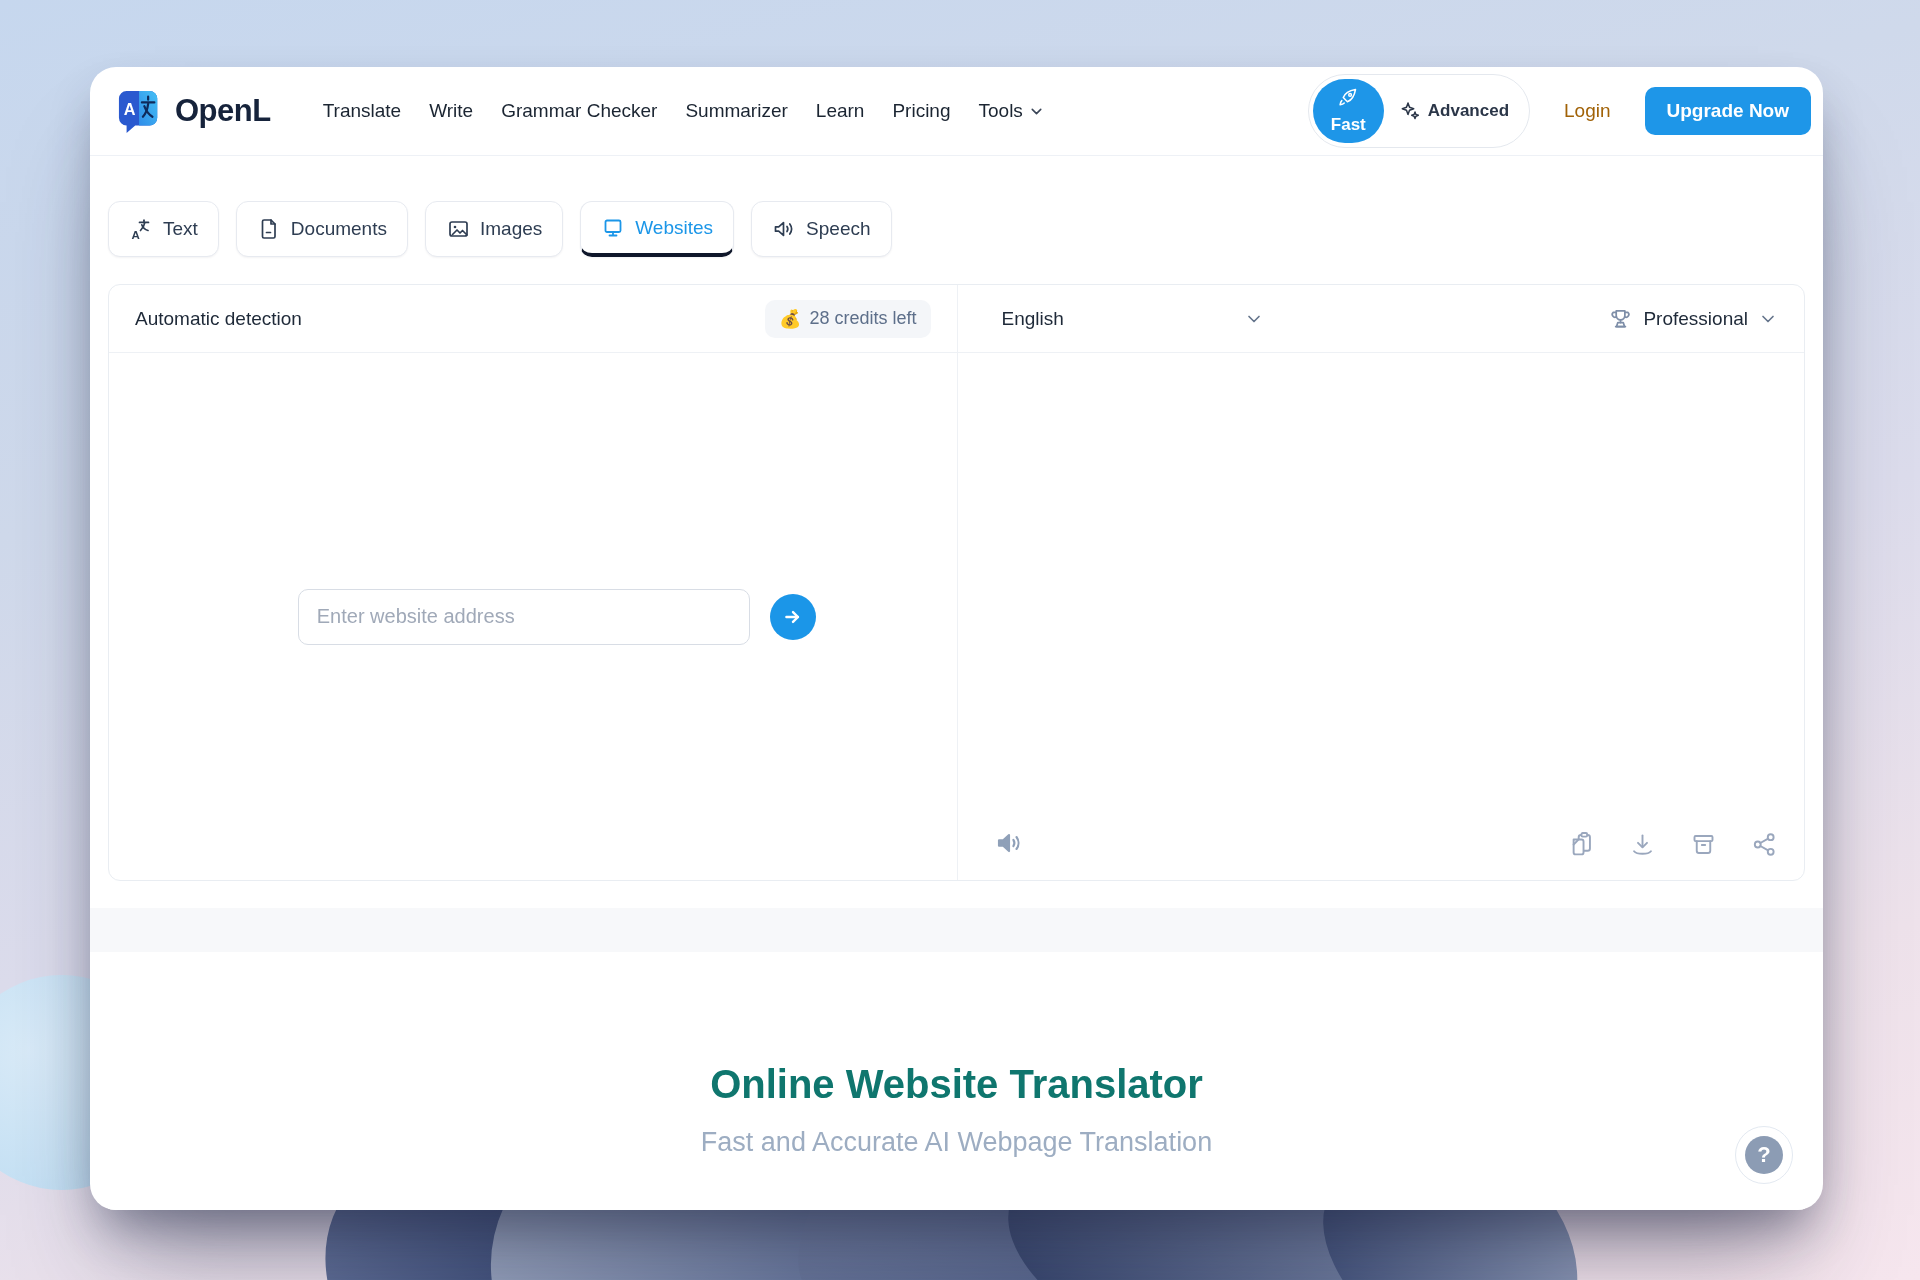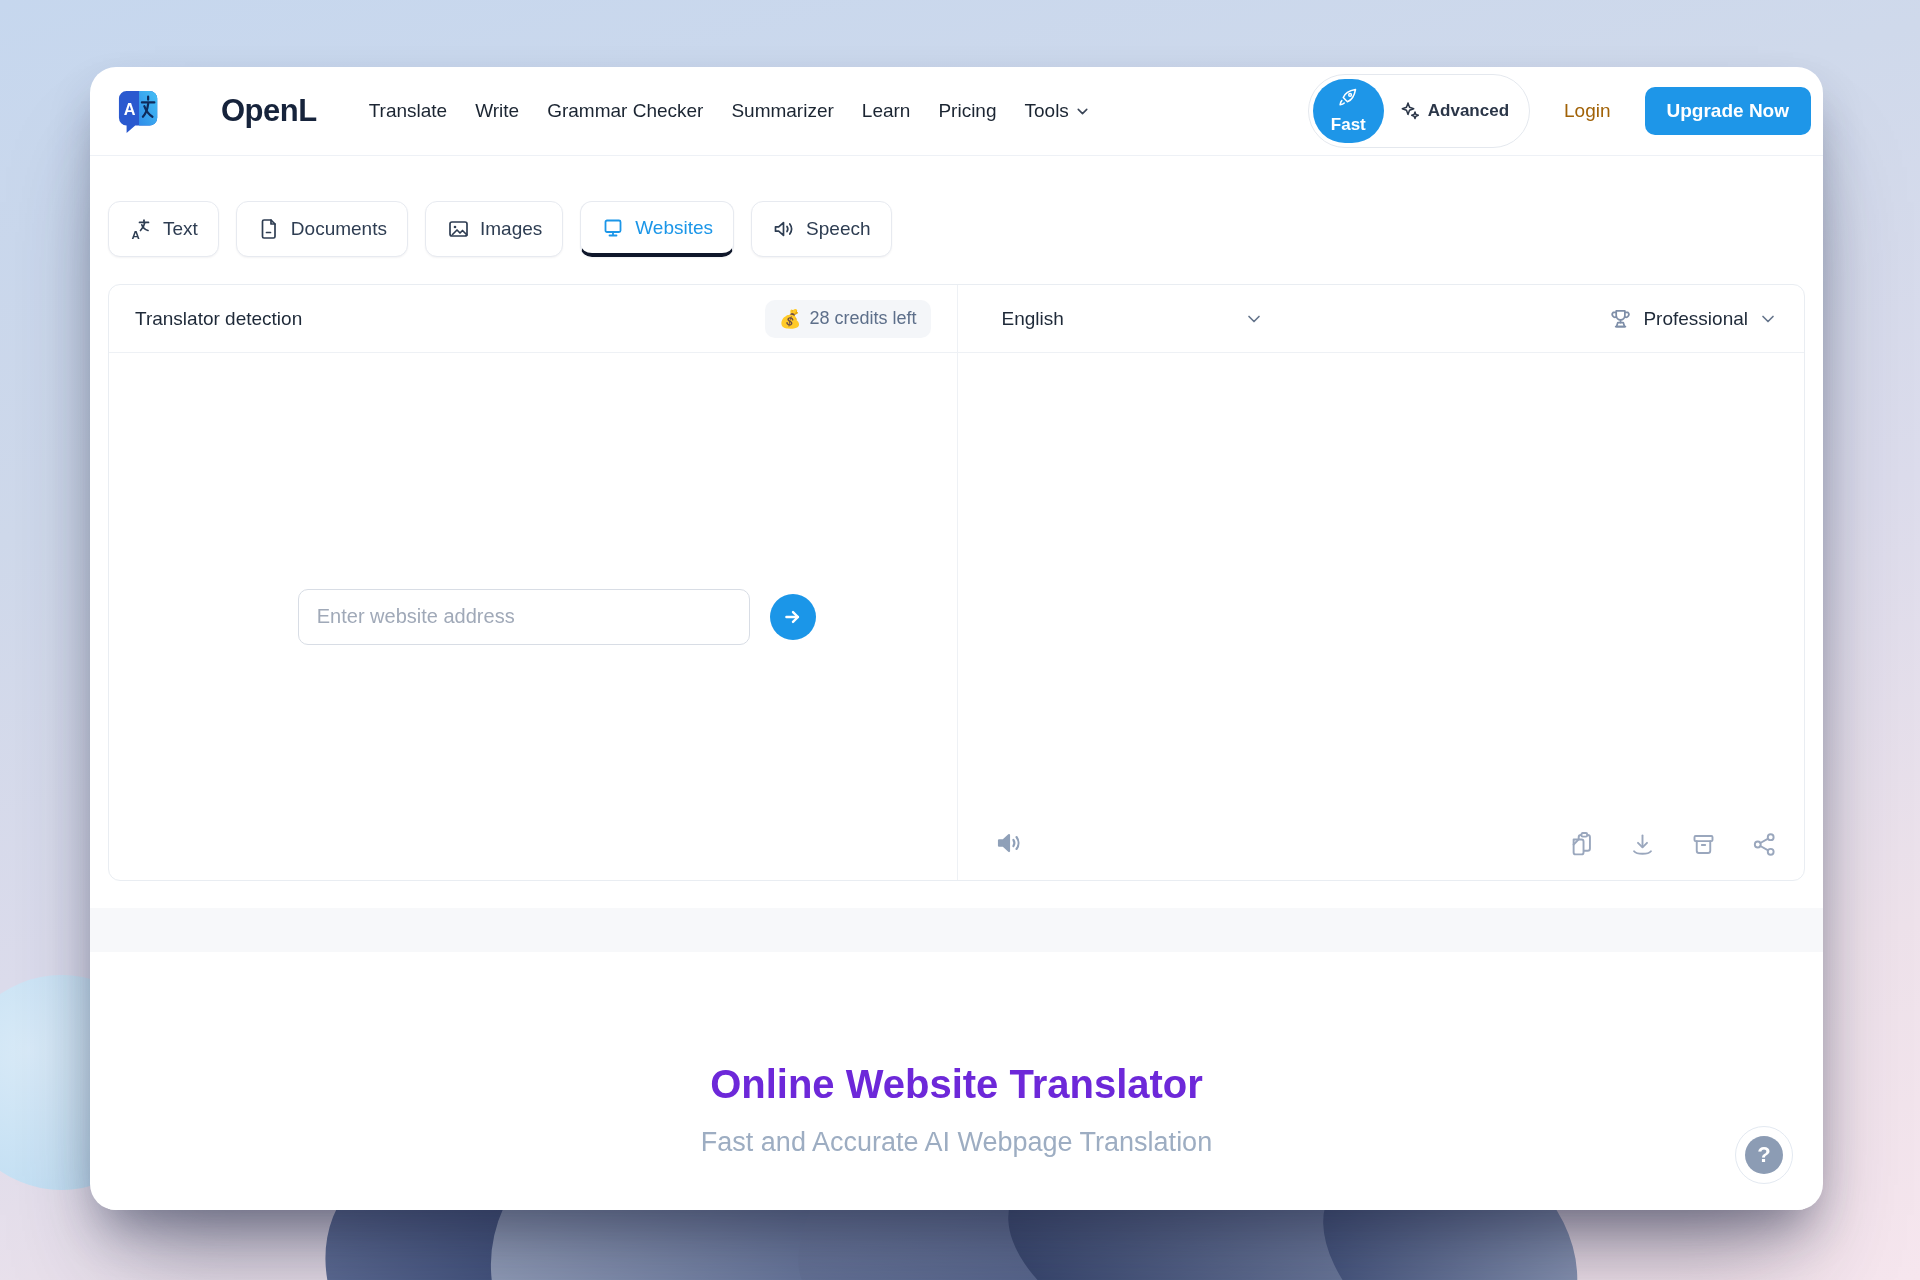--- a/index.html
+++ b/index.html
@@ -18,21 +18,21 @@
   .p5{left:1040px;width:270px;height:210px;background:linear-gradient(220deg,#9aa6c2,#3c4c76);transform:rotate(35deg);}
 
   
   .card{position:absolute;left:90px;top:67px;width:1733px;height:1143px;background:#fff;border-radius:26px;
     box-shadow:0 26px 50px -12px rgba(32,38,66,.45),0 70px 100px -30px rgba(32,38,66,.4);
     z-index:1;overflow:hidden;display:flex;flex-direction:column;}
 
   
   .nav{height:88px;flex:0 0 88px;display:flex;align-items:center;padding:0 12px 0 26px;border-bottom:1px solid #eef1f6;}
   .logo{display:flex;align-items:center;gap:11px;cursor:pointer;}
-  .logo-name{font-size:31px;font-weight:800;color:#16233b;letter-spacing:-.5px;margin-left:46px;}
+  .logo-name{font-size:31px;font-weight:800;color:#16233b;letter-spacing:-.5px;}
   .menu{display:flex;align-items:center;gap:28px;margin-left:52px;}
   .menu-item{font-size:19px;font-weight:500;color:#1b2532;cursor:pointer;white-space:nowrap;}
   .menu-item.tools{display:flex;align-items:center;gap:5px;}
   .nav-right{margin-left:auto;display:flex;align-items:center;gap:34px;}
   .mode-toggle{display:flex;align-items:center;background:#fff;border:1px solid #e4e8ee;border-radius:999px;padding:4px;}
   .mode-fast{display:flex;align-items:center;gap:8px;background:#1e96e8;color:#fff;font-weight:700;font-size:17px;
     border-radius:999px;padding:8px 18px;cursor:pointer;flex-direction:column;}
   .mode-adv{display:flex;align-items:center;gap:8px;color:#2b3648;font-weight:600;font-size:17px;padding:8px 16px;cursor:pointer;}
   .login{color:#a16207;font-size:19px;font-weight:500;cursor:pointer;}
   .upgrade{background:#1e96e8;color:#fff;font-size:19px;font-weight:700;border:none;border-radius:10px;
@@ -68,21 +68,21 @@
   .go-btn{width:46px;height:46px;border-radius:50%;background:#1b96e8;border:none;display:flex;align-items:center;
     justify-content:center;cursor:pointer;flex:0 0 auto;}
   .speak-btn{position:absolute;left:36px;bottom:22px;color:#8fa0b8;cursor:pointer;}
   .out-tools{position:absolute;right:26px;bottom:22px;display:flex;align-items:center;gap:34px;color:#9aa7bd;}
   .out-tools .tool{cursor:pointer;display:flex;}
 
   .section-divider{flex:0 0 44px;background:#f7f8fa;margin:27px -18px 0 -18px;}
 
   
   .hero{flex:1;position:relative;text-align:center;padding-top:110px;background:#fff;}
-  .hero-title{font-size:40px;font-weight:700;color:#6d28d9;margin:0;}
+  .hero-title{font-size:40px;font-weight:700;color:#0f766e;margin:0;}
   .hero-sub{font-size:27px;color:#9dadc2;margin:20px 0 0 0;}
   .help-btn{position:absolute;right:12px;bottom:26px;width:56px;height:56px;border-radius:50%;background:#fff;
     border:1px solid #e3e9f1;display:flex;align-items:center;justify-content:center;cursor:pointer;}
   .help-inner{width:38px;height:38px;border-radius:50%;background:#8c9cb4;color:#fff;font-size:22px;font-weight:700;
     display:flex;align-items:center;justify-content:center;}
 
   svg{display:block;}
 </style>
 </head>
 <body>
@@ -218,21 +218,21 @@
             <path d="M15 9.5 a4.5 4.5 0 0 1 0 5"></path>
             <path d="M17.8 7 a8.5 8.5 0 0 1 0 10"></path>
           </svg>
         </span>
         <span>Speech</span>
       </div>
     </div>
 
     <div class="panel">
       <div class="ph ph-left">
-        <span class="src-label">Translator detection</span>
+        <span class="src-label">Automatic detection</span>
         <div class="credits">
           <span>💰</span>
           <span>28 credits left</span>
         </div>
       </div>
       <div class="ph ph-right">
         <div class="lang-select">
           <span class="lang-label">English</span>
           <span>
             <svg width="20" height="20" viewBox="0 0 24 24" fill="none" stroke="#64748b" stroke-width="2" stroke-linecap="round" stroke-linejoin="round">

